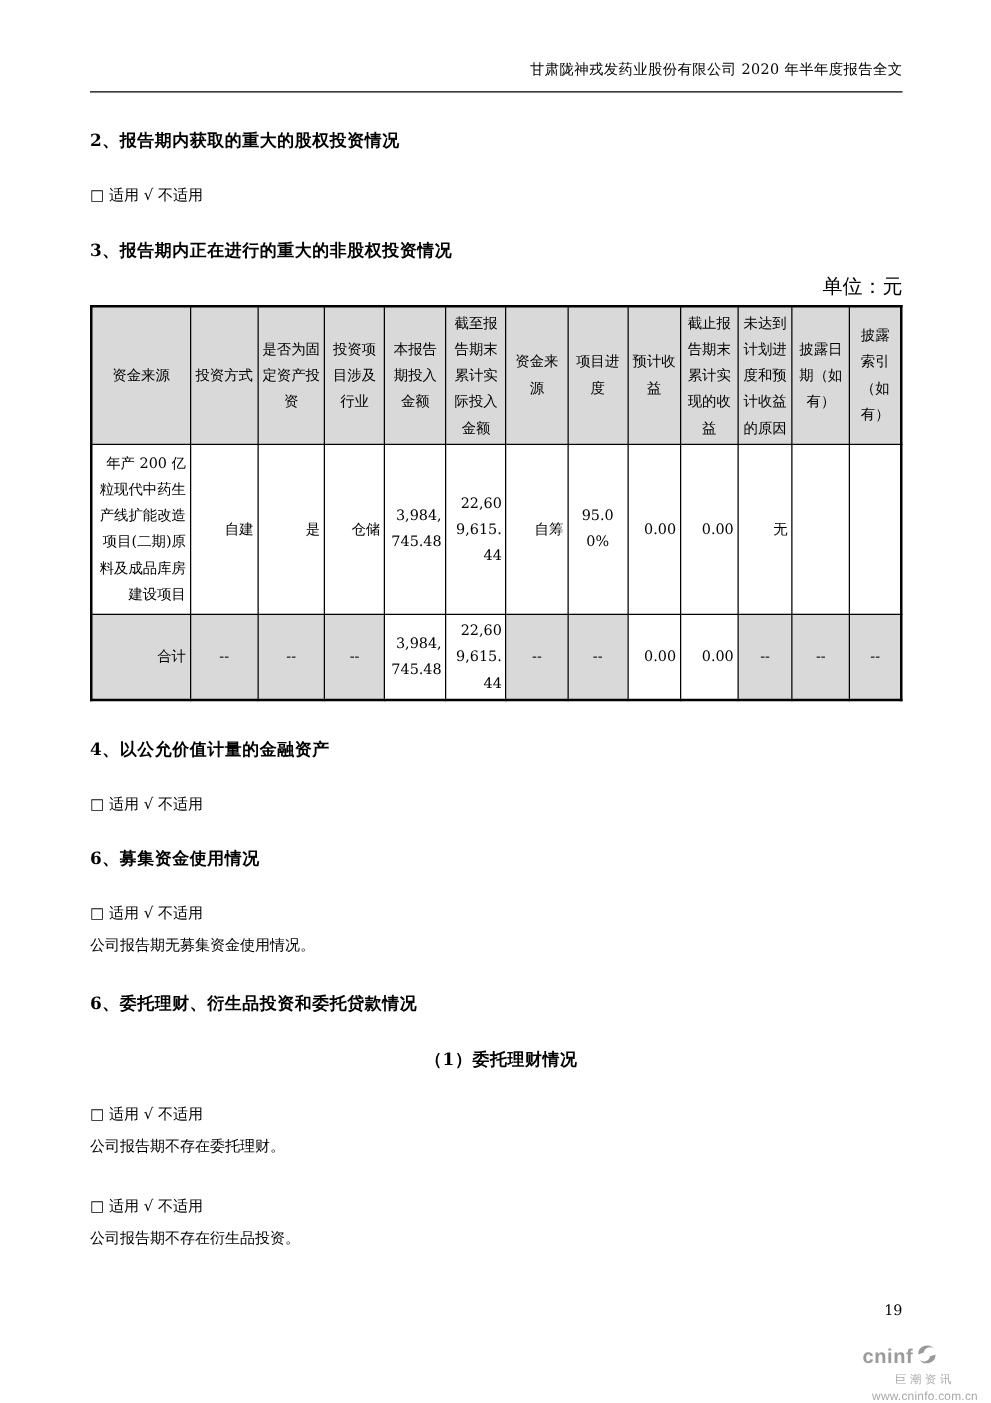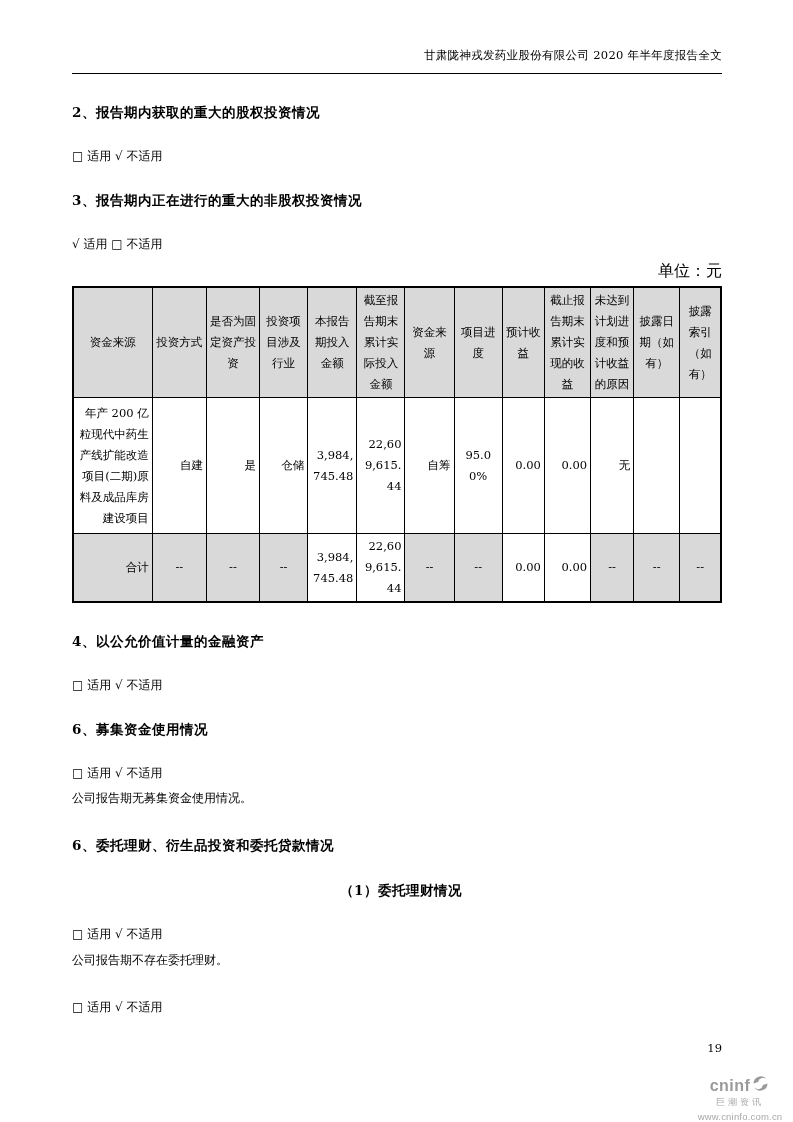--- a/index.html
+++ b/index.html
@@ -77,41 +77,40 @@
   }
 
   .cninfo {
     position:absolute;
     top:1074px; right:3px;
     width:100px;
     font-family:"Liberation Sans","DejaVu Sans",sans-serif;
     color:#a3a3a3;
   }
   .cninfo .row1 {
-    display:flex; align-items:center; justify-content:center;
+    display:flex; align-items:center; 
     font-size:16px; font-weight:bold; letter-spacing:0.5px; color:#9a9a9a;
     line-height:18px;
   }
   .cninfo .swirl { margin-left:1px; display:inline-block; }
   .cninfo .row2 { text-align:center; font-size:9px; letter-spacing:3px; color:#a8a8a8; margin-top:-1px; }
   .cninfo .row3 { text-align:center; font-size:9.5px; color:#a8a8a8; margin-top:2px; letter-spacing:0.2px; }
 </style>
 </head>
 <body>
 
 <div class="page">
   <div class="content">
 
     <div class="doc-header">甘肃陇神戎发药业股份有限公司 2020 年半年度报告全文</div>
 
     <h2 class="sec mt-lg">2、报告期内获取的重大的股权投资情况</h2>
     <p class="body-line mt-md">□ 适用 √ 不适用</p>
 
     <h2 class="sec mt-md">3、报告期内正在进行的重大的非股权投资情况</h2>
-    <p class="body-line mt-md">√ 适用 □ 不适用</p>
 
     <div class="unit-line">单位：元</div>
 
     <table class="inv">
       <colgroup>
         <col style="width:79px">
           <col style="width:54px">
           <col style="width:53px">
           <col style="width:48px">
         <col style="width:49px">
@@ -180,20 +179,21 @@
     <p class="body-line mt-md">□ 适用 √ 不适用</p>
     <p class="body-line mt-sm">公司报告期无募集资金使用情况。</p>
 
     <h2 class="sec mt-lg">6、委托理财、衍生品投资和委托贷款情况</h2>
 
     <h2 class="sec mt-md sub-indent">（1）委托理财情况</h2>
     <p class="body-line mt-md">□ 适用 √ 不适用</p>
     <p class="body-line mt-sm">公司报告期不存在委托理财。</p>
 
     <p class="body-line" style="margin-top:32px">□ 适用 √ 不适用</p>
+    <p class="body-line mt-sm">公司报告期不存在衍生品投资。</p>
 
   </div>
 
   <div class="page-num">19</div>
 
   <div class="cninfo">
     <div class="row1">
       <span>cninf</span>
       <span class="swirl">
         <svg width="19" height="19" viewBox="0 0 24 24">

